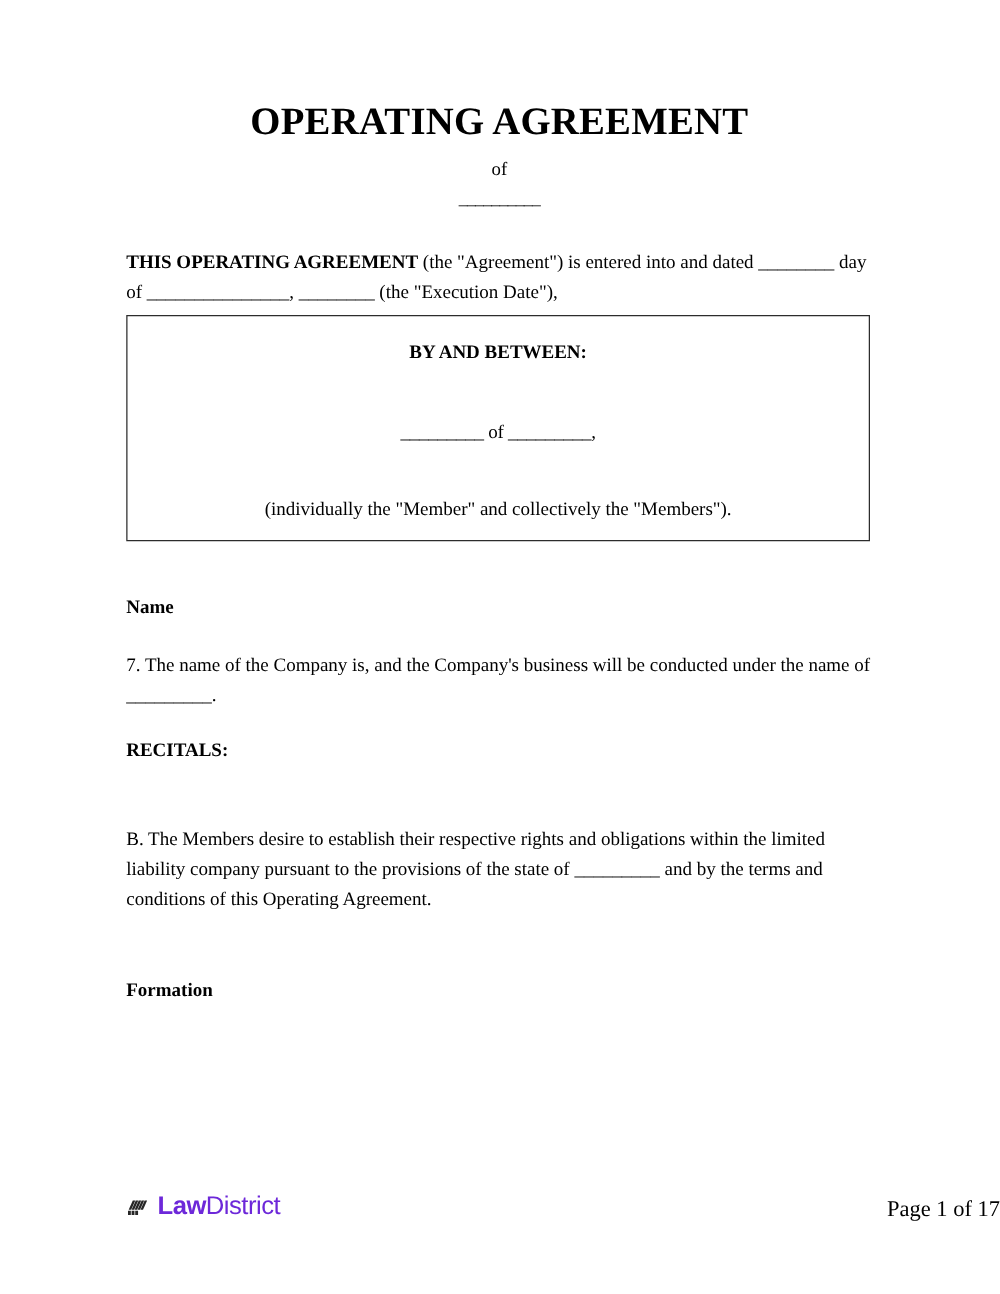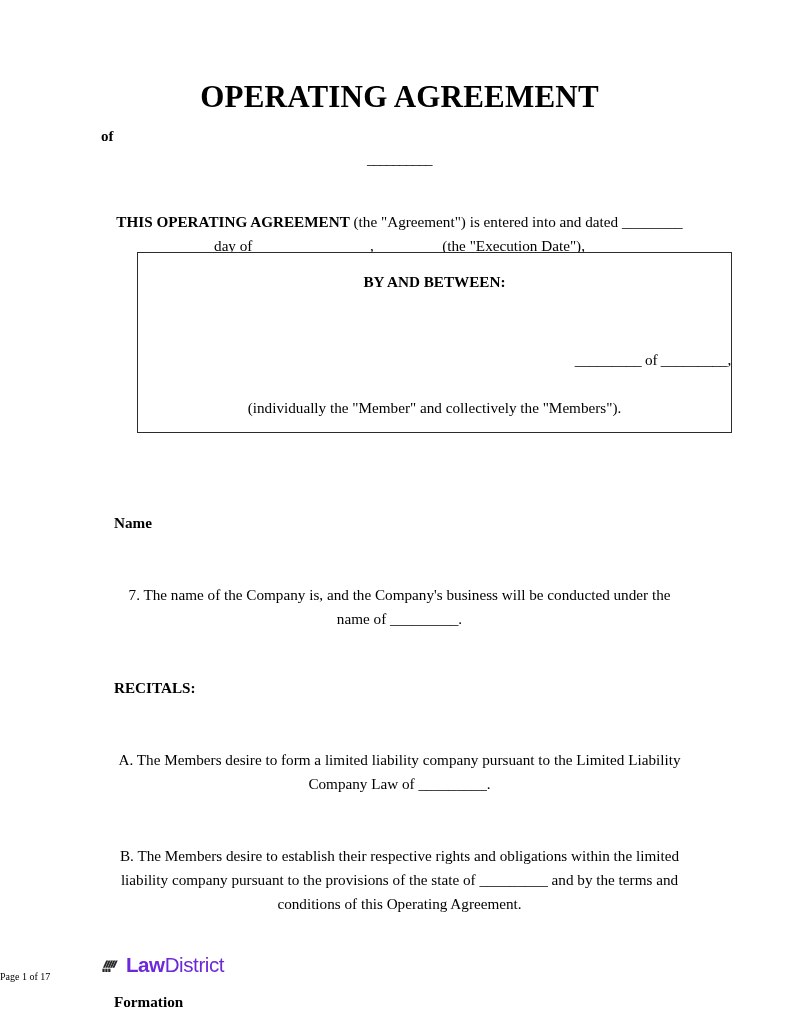--- a/index.html
+++ b/index.html
@@ -35,80 +35,78 @@
   .doc-title {
     text-align: center;
     font-size: 31px;
     font-weight: bold;
     letter-spacing: 0.2px;
     margin: 0;
     padding-top: 80px;
     line-height: 1.12;
   }
   .doc-subtitle {
-    text-align: left;
+    text-align: center;
     font-size: 15px;
     margin: 0;
     padding-top: 12px;
     line-height: 1.2;
-    font-weight: bold;
   }
   .title-blank {
     text-align: center;
     font-size: 14px;
     margin: 0;
     padding-top: 6px;
     line-height: 1.3;
     letter-spacing: -0.5px;
   }
 
   
   .para {
     font-size: 15.2px;
     line-height: 24px;
-    margin: 12px;
-    text-align: center;
+    margin: 0;
+    text-align: left;
   }
   .para.p-intro { padding-top: 29px; }
   .b { font-weight: bold; }
 
   .heading {
     font-size: 15.2px;
     line-height: 24px;
     font-weight: bold;
-    margin: 13px;
+    margin: 0;
   }
 
   .gap-20 { height: 20px; }
   .gap-23 { height: 23px; }
   .gap-24 { height: 24px; }
   .gap-25 { height: 25px; }
 
   
   .party-box {
     position: absolute;
     left: 101px;
     top: 252px;
     width: 595px;
     height: 181px;
     border: 1px solid #2c2c2c;
     box-sizing: border-box;
     background: #ffffff;
-    margin-left: 36px;
   }
   .box-line {
     position: absolute;
     left: 0;
     width: 100%;
     text-align: center;
     font-size: 15.2px;
     line-height: 22px;
   }
   .box-line.l1 { top: 18px; font-weight: bold; }
-  .box-line.l2 { top: 96px; letter-spacing: -0.2px; text-align: right; }
+  .box-line.l2 { top: 82px; letter-spacing: -0.2px; }
   .box-line.l3 { top: 144px; }
 
   
   .footer {
     position: absolute;
     left: 0;
     top: 950px;
     width: 800px;
     height: 40px;
   }
@@ -133,24 +131,24 @@
     color: #6d28d9;
     white-space: nowrap;
     line-height: 1;
   }
   .logo-text .lt-bold { font-weight: bold; }
   .logo-text .lt-reg { font-weight: normal; }
 
   .page-number {
     position: absolute;
     left: 0;
-    top: 17px;
+    top: 7px;
     width: 800px;
-    text-align: left;
-    font-size: 10px;
+    text-align: right;
+    font-size: 18px;
     line-height: 20px;
   }
 </style>
 </head>
 <body>
 
 <div class="page">
 
   <div class="content">
 
@@ -164,21 +162,20 @@
     <div style="height:181px"></div>
     <div class="gap-23"></div>
 
     <p class="heading">Name</p>
     <div class="gap-23"></div>
     <p class="para">7. The name of the Company is, and the Company's business will be conducted under the name of _________.</p>
 
     <div class="gap-20"></div>
     <p class="heading">RECITALS:</p>
     <div class="gap-23"></div>
-    <p class="para">A. The Members desire to form a limited liability company pursuant to the Limited Liability Company Law of _________.</p>
 
     <div class="gap-24"></div>
     <p class="para">B. The Members desire to establish their respective rights and obligations within the limited liability company pursuant to the provisions of the state of _________ and by the terms and conditions of this Operating Agreement.</p>
 
     <div class="gap-24"></div>
 
     <div class="gap-25"></div>
     <p class="heading">Formation</p>
 
   </div>

